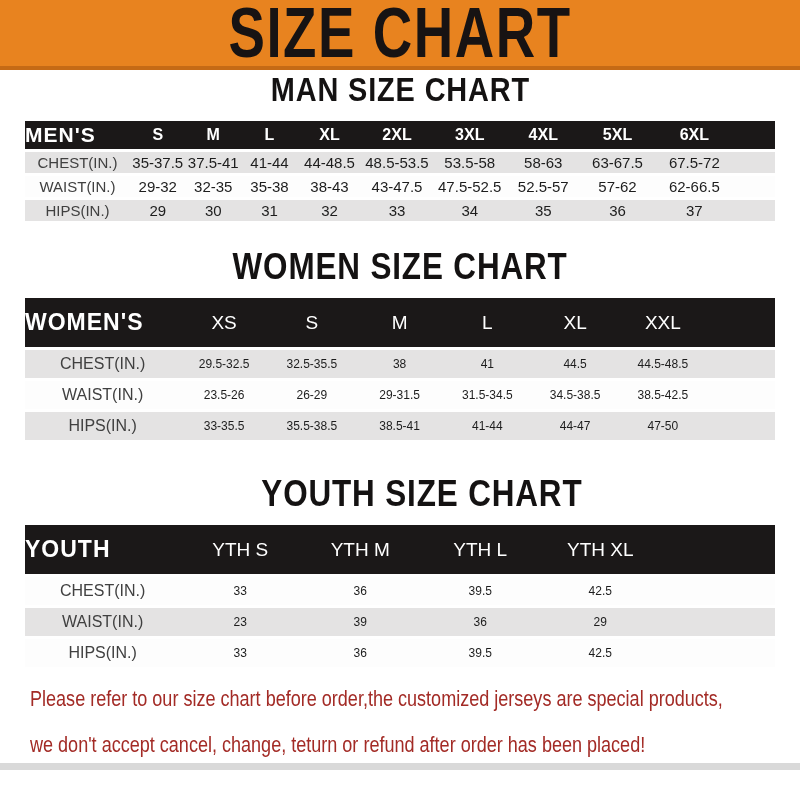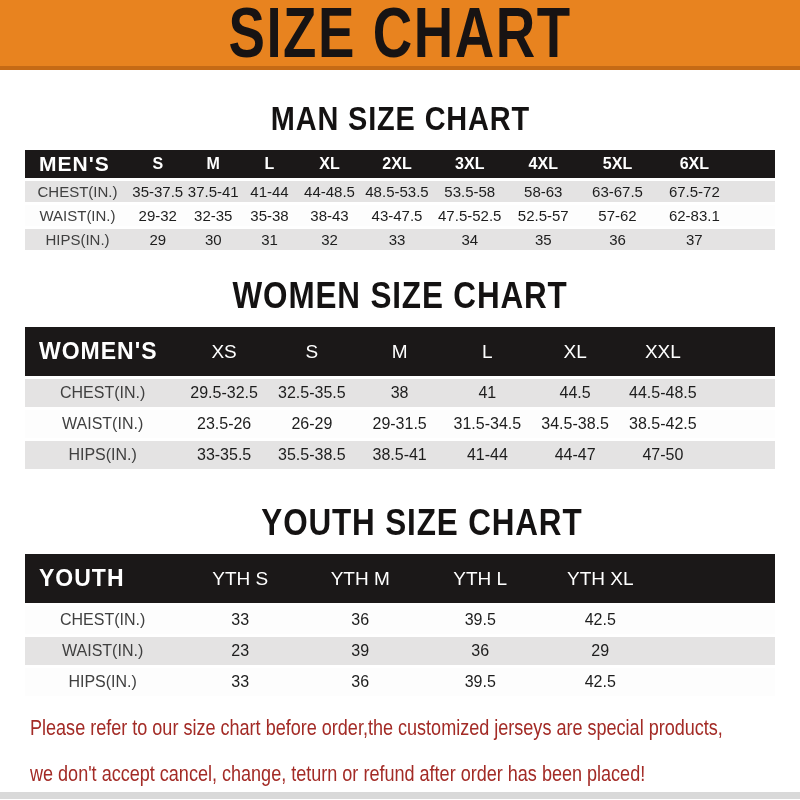--- a/index.html
+++ b/index.html
@@ -15,48 +15,48 @@
   .banner .banner-text{
     display:inline-block;font-weight:bold;font-size:70px;line-height:66px;
     letter-spacing:2px;color:#171313;transform:scaleX(0.78);
   }
   
   .sec-title{text-align:center;margin:0;}
   .sec-title .t{
     display:inline-block;font-weight:bold;color:#141212;
     transform:scaleX(0.85);letter-spacing:1px;white-space:nowrap;
   }
-  .sec-title.men{margin-top:29px;font-size:34px;line-height:38px;}
+  .sec-title.men{margin-top:0;font-size:34px;line-height:38px;}
   .sec-title.women{margin-top:22px;font-size:37px;line-height:41px;text-decoration:underline;}
   .sec-title.youth{margin-top:30px;font-size:37px;line-height:41px;padding-left:43px;}
   
   table.size{
     width:750px;margin:8px auto 0;border-collapse:separate;border-spacing:0 3px;
     table-layout:fixed;
   }
   table.size.men{margin-top:10px;}
   thead tr{background:#1B1818;}
   thead th{
     color:#ffffff;font-weight:bold;text-align:center;vertical-align:middle;
     font-size:16px;height:28px;padding:0;
   }
   thead th.corner{
-    text-align:left;padding-left:14px;font-size:21px;letter-spacing:1px;
+    text-align:left;font-size:21px;letter-spacing:1px;
   }
   table.size.women thead th,table.size.youth thead th{
     height:49px;font-size:19px;font-weight:normal;
   }
   table.size.women thead th.corner,table.size.youth thead th.corner{
     font-size:23px;font-weight:bold;
   }
   tbody td{
     text-align:center;vertical-align:middle;font-size:15px;color:#1d1d1d;
     padding:2px 0;
   }
-  table.size.women tbody td,table.size.youth tbody td{font-size:16px;padding:5px 0;}
+  table.size.women tbody td,table.size.youth tbody td{font-size:12px;padding:5px 0;}
   tbody tr.gray{background:#E4E3E3;}
   tbody tr.white{background:#FDFDFD;}
   tbody td.rowlbl{font-size:15px;color:#404040;}
   table.size.women tbody td.rowlbl,table.size.youth tbody td.rowlbl{font-size:16px;}
   
   .note{margin:16px 0 0 30px;color:#A32B26;font-size:22px;line-height:30px;}
   .note:first-of-type{margin-top:14px;}
   .note .n{display:inline-block;transform:scaleX(0.82);transform-origin:left center;white-space:nowrap;}
   .bottom-strip{height:7px;background:#D9D9D9;margin-top:3px;}
 </style>
@@ -117,21 +117,21 @@
     <tr class="white">
       <td class="rowlbl">WAIST(IN.)</td>
       <td>29-32</td>
       <td>32-35</td>
       <td>35-38</td>
       <td>38-43</td>
       <td>43-47.5</td>
       <td>47.5-52.5</td>
       <td>52.5-57</td>
       <td>57-62</td>
-      <td>62-83.1</td>
+      <td>62-66.5</td>
       <td></td>
     </tr>
     <tr class="gray">
       <td class="rowlbl">HIPS(IN.)</td>
       <td>29</td>
       <td>30</td>
       <td>31</td>
       <td>32</td>
       <td>33</td>
       <td>34</td>

